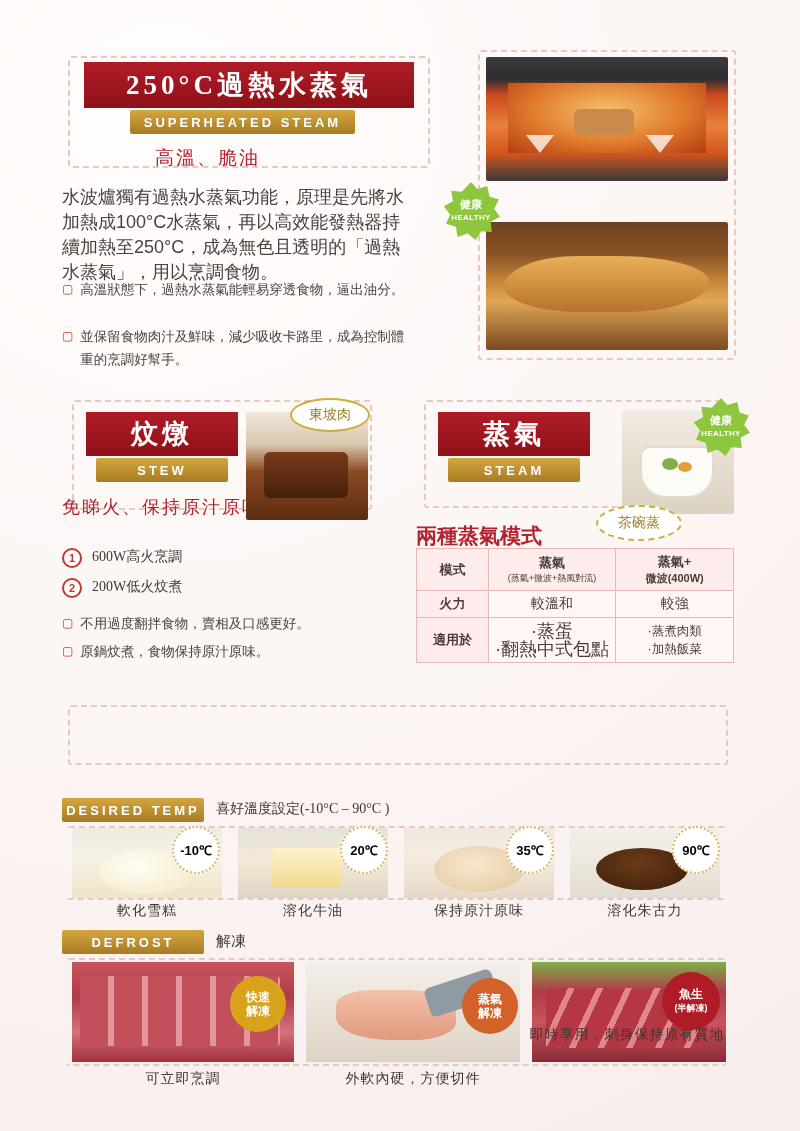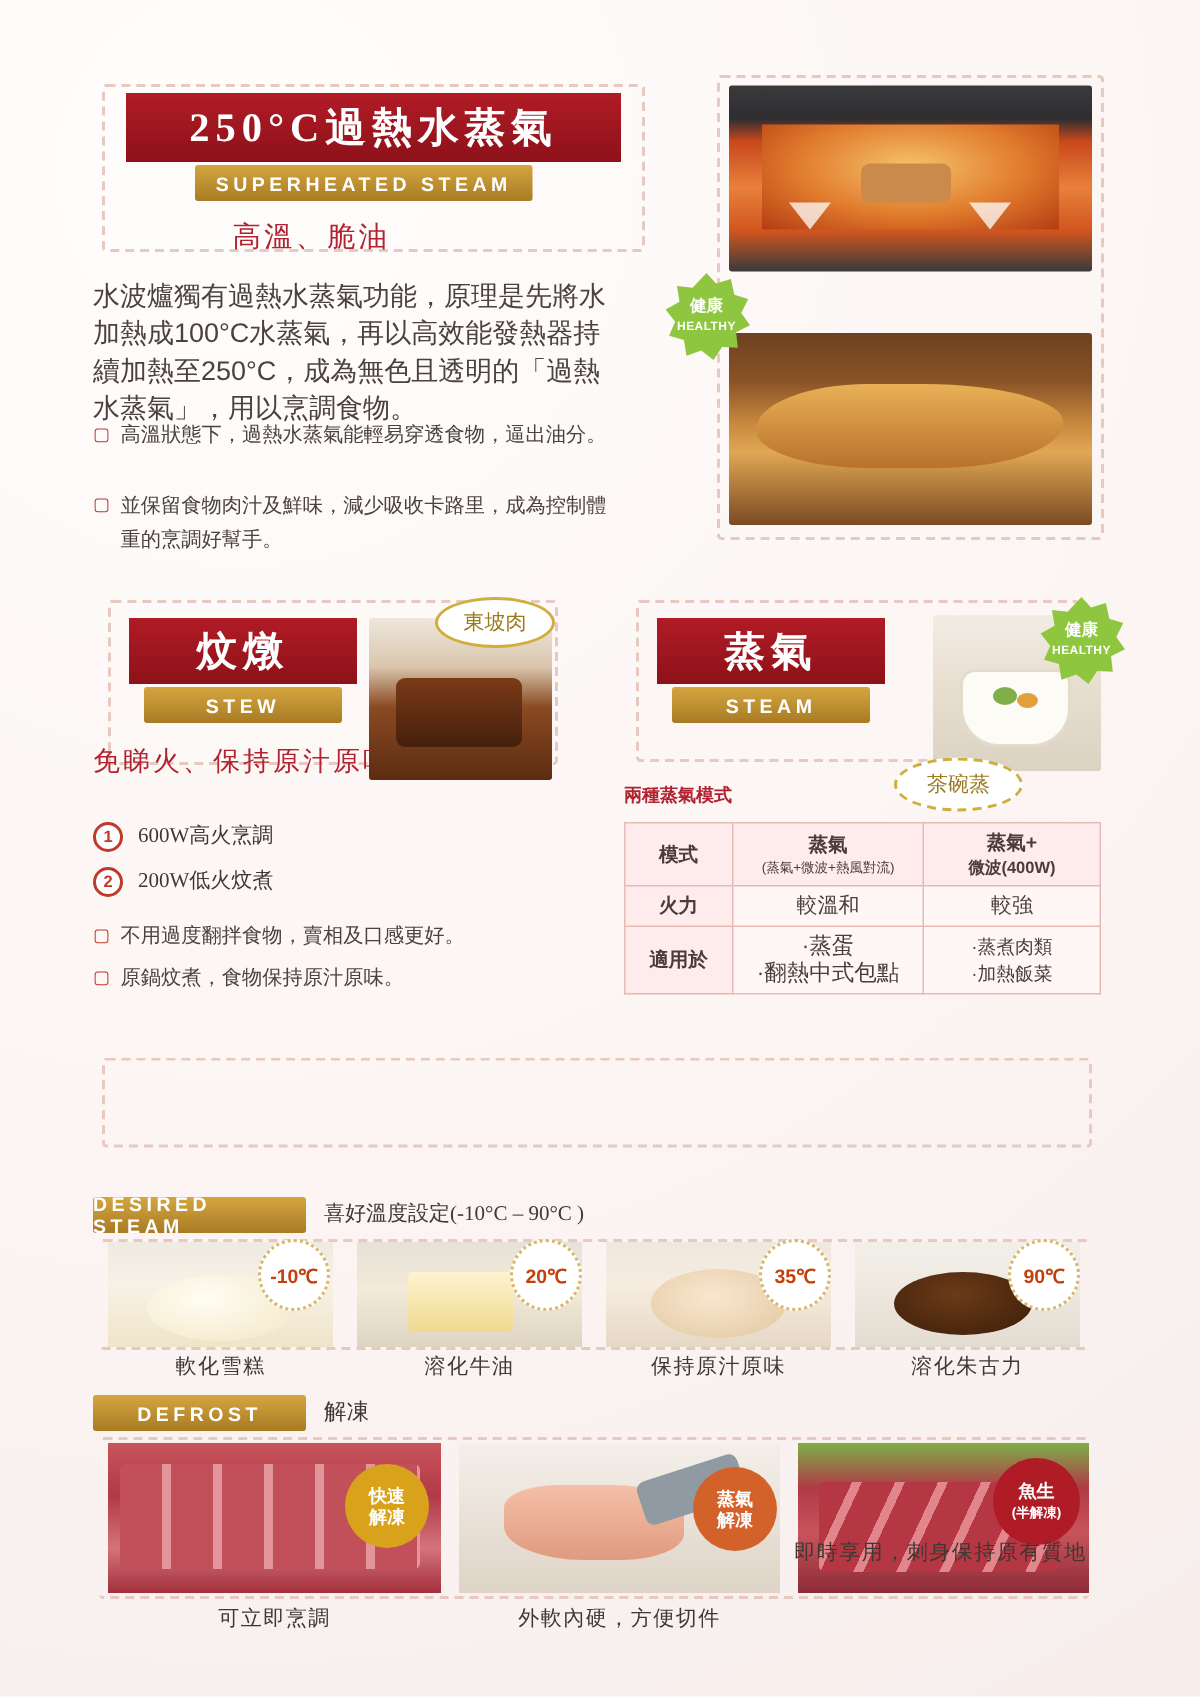--- a/index.html
+++ b/index.html
@@ -89,21 +89,21 @@
     color:#9a7b1f;
     font-size:14px;
     display:flex;align-items:center;justify-content:center;
     font-family:"Liberation Serif", serif;
   }
   .circle-badge {
     position:absolute;
     border-radius:50%;
     background:#fff;
     border:2px dotted #d8b86a;
-    color:#c2410c;
+    color:#000000;
     display:flex;align-items:center;justify-content:center;
     font-size:13px; font-weight:bold;
   }
   .pill-badge {
     position:absolute;
     border-radius:50%;
     color:#fff;
     display:flex;flex-direction:column;align-items:center;justify-content:center;
     font-size:12px; line-height:14px; font-weight:bold; text-align:center;
   }
@@ -125,21 +125,21 @@
   }
   table.steam th, table.steam td {
     border:1px solid #e8b9b4;
     text-align:center;
     color:#4a3c38;
     padding:4px 2px;
   }
   table.steam th { background:#fdeceb; font-size:13px; font-weight:bold;}
   table.steam td { background:#fff7f6; }
   .tbl-title {
-    position:absolute; color:#b22230; font-size:12px; font-weight:bold;
+    position:absolute; color:#b22230; font-size:21px; font-weight:bold;
     font-family:"Liberation Serif", serif;
   }
   .num-badge {
     position:absolute;
     width:20px;height:20px;border-radius:50%;
     background:#fff;border:2px solid #c0392b;color:#c0392b;
     font-size:11px;display:flex;align-items:center;justify-content:center;
     font-weight:bold;
   }
   .num-text { position:absolute; font-size:14px; color:#3f3733; font-family:"Liberation Serif",serif;}
@@ -246,36 +246,36 @@
         <div style="font-size:11px;">微波(400W)</div>
       </th>
     </tr>
     <tr>
       <td style="background:#fdeceb;font-weight:bold;font-size:13px;">火力</td>
       <td style="font-size:14px;">較溫和</td>
       <td style="font-size:14px;">較強</td>
     </tr>
     <tr>
       <td style="background:#fdeceb;font-weight:bold;font-size:13px;">適用於</td>
-      <td style="font-size:15px;line-height:18px;">
+      <td style="font-size:18px;line-height:18px;">
         <div>·蒸蛋</div>
         <div>·翻熱中式包點</div>
       </td>
       <td style="font-size:12.5px;line-height:18px;">
         <div>·蒸煮肉類</div>
         <div>·加熱飯菜</div>
       </td>
     </tr>
   </tbody>
     </table>
 
   <div class="dashframe" style="left:68px;top:705px;width:660px;height:60px;"></div>
 
   <div class="gold-bar" style="left:62px;top:798px;width:142px;height:24px;">
-    <span>DESIRED STEAM</span>
+    <span>DESIRED TEMP</span>
   </div>
   <div style="position:absolute;left:216px;top:800px;font-size:14px;color:#3f3733;font-family:'Liberation Serif',serif;">喜好溫度設定(-10°C – 90°C )</div>
 
   <div class="dashframe" style="left:66px;top:826px;width:660px;height:74px;border:none;border-top:2px dashed #e8c9c0;border-bottom:2px dashed #e8c9c0;"></div>
 
   <div class="photo" style="left:72px;top:828px;width:150px;height:70px;background:linear-gradient(180deg,#efeae2 0%,#f7f2e6 40%,#f0e4c8 100%);">
     <div style="position:absolute;left:26px;top:22px;width:98px;height:44px;background:radial-gradient(ellipse at 40% 35%,#fffdf4,#f3e6c4);border-radius:50%;"></div>
   </div>
   <div class="circle-badge" style="left:172px;top:826px;width:48px;height:48px;">-10℃</div>
   <div class="caption" style="left:72px;top:902px;width:150px;">軟化雪糕</div>

